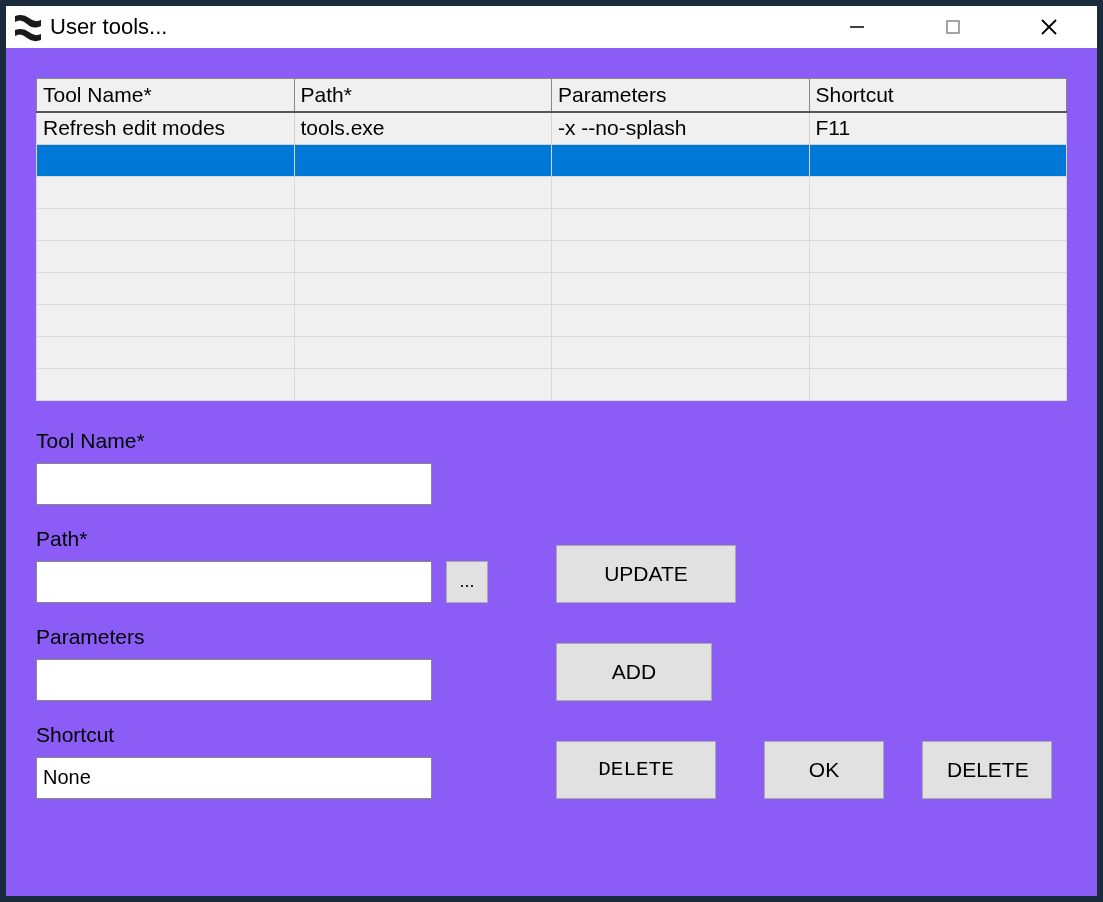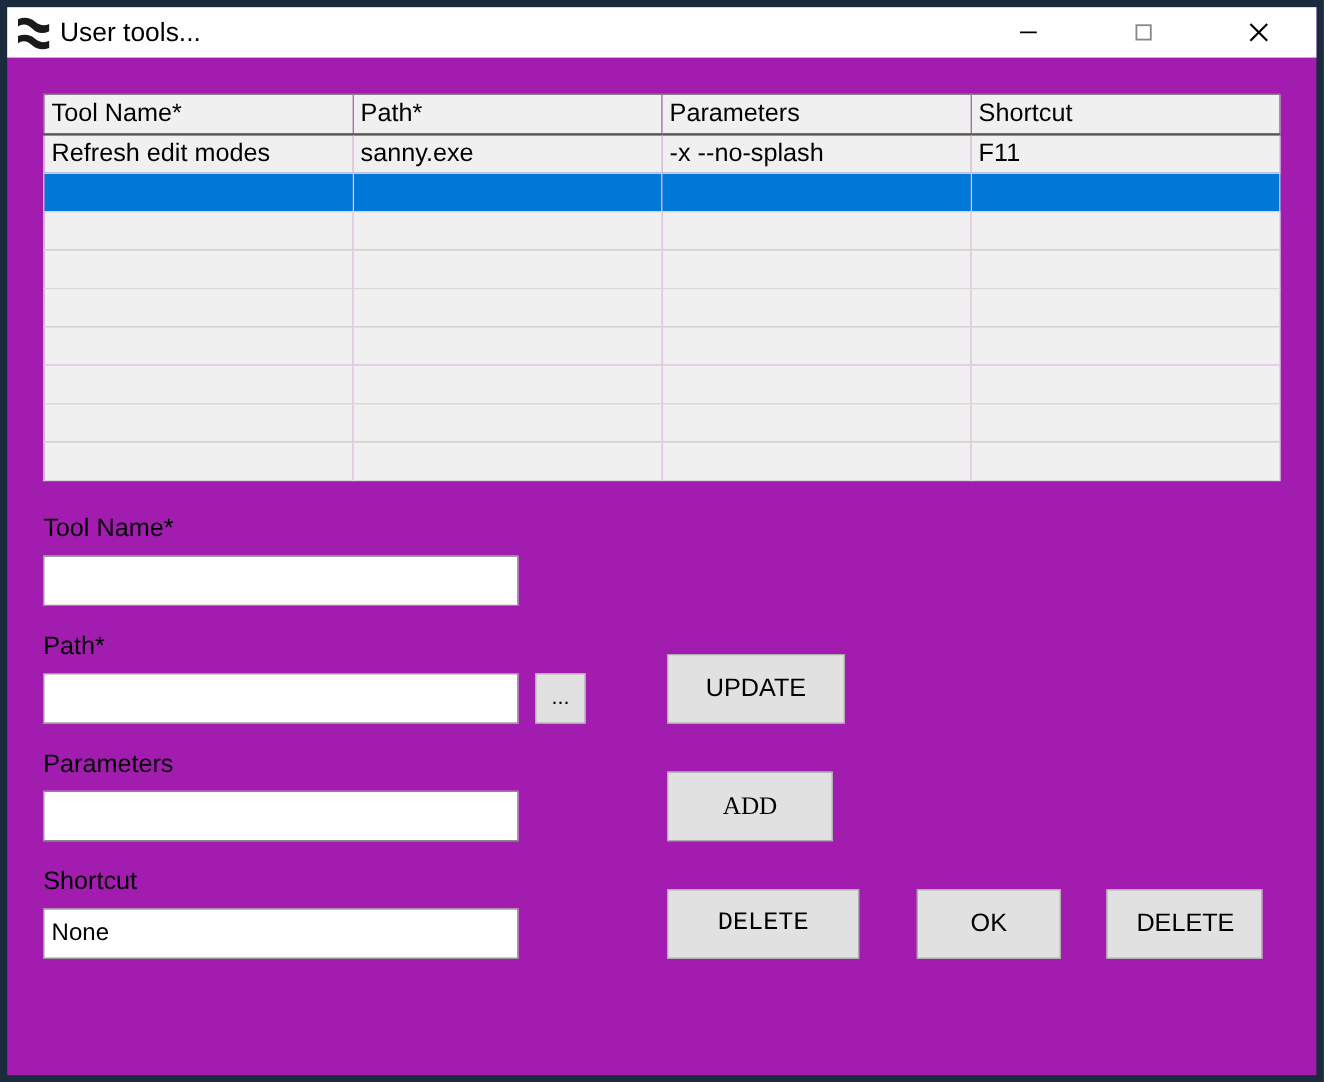--- a/index.html
+++ b/index.html
@@ -6,21 +6,21 @@
 body {
   font-family: Arial, sans-serif;
   background: #1a2b3d;
   width: 1103px;
   height: 902px;
   padding: 6px;
 }
 .window {
   width: 100%;
   height: 100%;
-  background: #a21caf;
+  background: #8b5cf6;
   display: flex;
   flex-direction: column;
 }
 .titlebar {
   height: 42px;
   background: #fff;
   display: flex;
   align-items: center;
   padding: 0 0 0 6px;
 }
@@ -166,21 +166,21 @@
           <tr>
             <th style="width:25%">Tool Name*</th>
             <th style="width:25%">Path*</th>
             <th style="width:25%">Parameters</th>
             <th style="width:25%">Shortcut</th>
           </tr>
         </thead>
         <tbody>
           <tr class="data-row">
             <td>Refresh edit modes</td>
-            <td>sanny.exe</td>
+            <td>tools.exe</td>
             <td>-x --no-splash</td>
             <td>F11</td>
           </tr>
           <tr class="selected">
             <td></td>
             <td></td>
             <td></td>
             <td></td>
           </tr>
           <tr>
@@ -238,30 +238,30 @@
         </div>
       </div>
 
       <div class="form-row">
         <div class="field-col">
           <label class="label">Path*</label>
           <input class="text-input" type="text" value="" style="">
         </div>
         <button class="browse-btn">...</button>
         <div style="width:40px;"></div>
-        <button class="action-btn" style="width:148px;">UPDATE</button>
+        <button class="action-btn" style="width:180px;">UPDATE</button>
       </div>
 
       <div class="form-row">
         <div class="field-col">
           <label class="label">Parameters</label>
           <input class="text-input" type="text" value="" style="">
         </div>
         <div style="width:96px;"></div>
-        <button class="action-btn" style="width:138px;font-family:Liberation Serif, serif;">ADD</button>
+        <button class="action-btn" style="width:156px;">ADD</button>
       </div>
 
       <div class="form-row" style="margin-bottom:0;">
         <div class="field-col">
           <label class="label">Shortcut</label>
           <input class="text-input" type="text" value="None" style="">
         </div>
         <div style="width:96px;"></div>
         <button class="action-btn" style="width:160px;font-family:Liberation Mono, monospace;">DELETE</button>
         <div style="width:20px;"></div>

